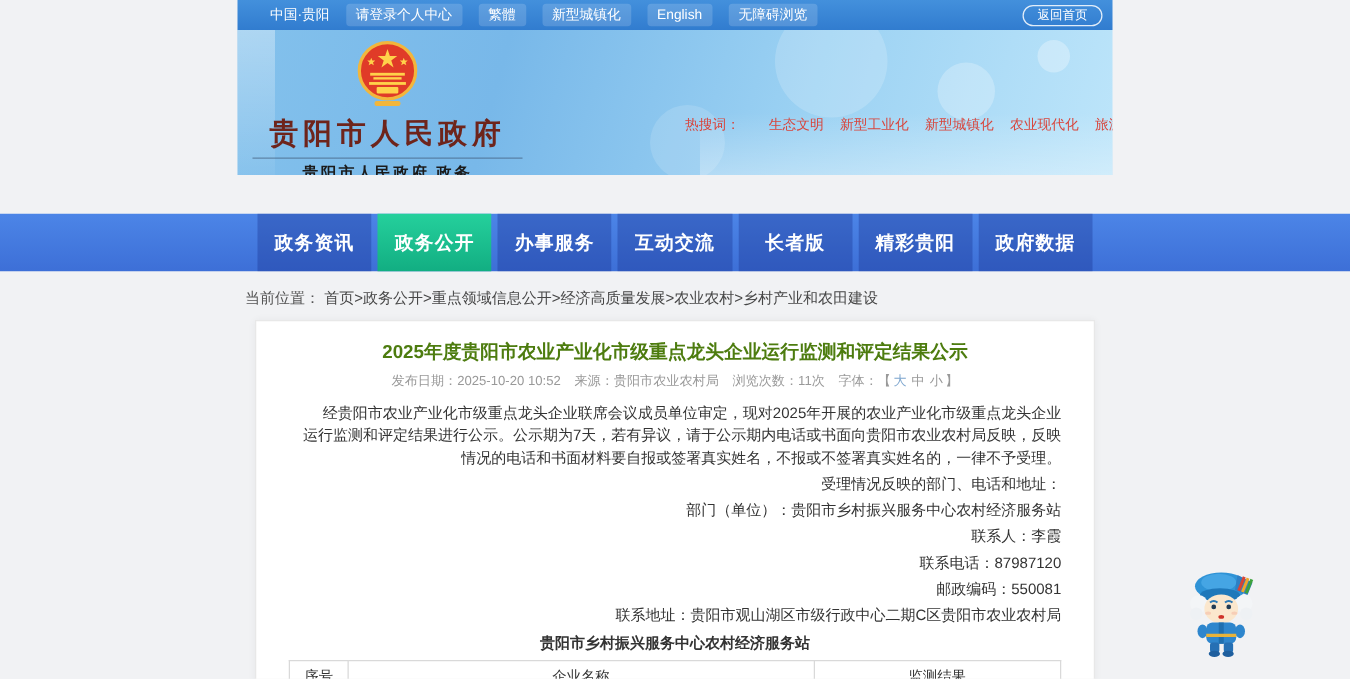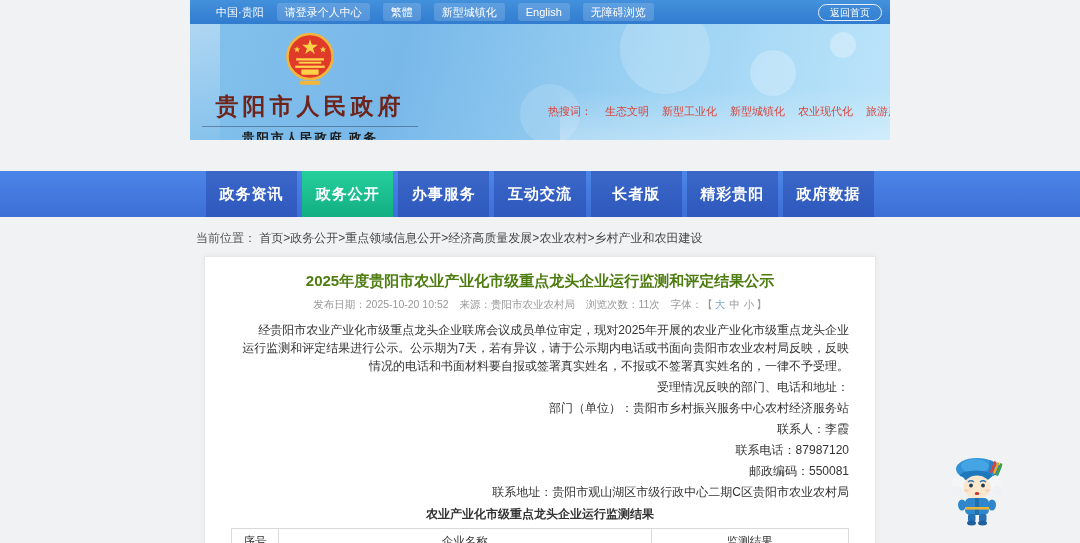--- a/index.html
+++ b/index.html
@@ -34,21 +34,21 @@
   .site-sub{font-size:12.5px;font-weight:bold;color:#1b1b1b;letter-spacing:2px;}
   .site-url{font-size:12px;color:#0e0e0e;margin-top:2px;letter-spacing:.5px;}
 
   .search-area{position:absolute;left:358px;top:59px;width:322px;}
   .search-box{display:flex;height:30px;}
   .search-input{flex:1;border:none;outline:none;padding:0 10px;font-size:11px;border-radius:3px 0 0 3px;
                 color:#333;font-family:inherit;min-width:0;}
   .search-input::placeholder{color:#9aa0a6;}
   .search-btn{width:60px;background:#4e60d2;border:none;border-radius:0 3px 3px 0;display:flex;
               align-items:center;justify-content:center;cursor:pointer;}
-  .hot-row{margin-top:21px;font-size:11px;display:flex;gap:13px;white-space:nowrap;}
+  .hot-row{margin-top:9px;font-size:11px;display:flex;gap:23px;white-space:nowrap;}
   .hot-label{color:#d8453c;}
   .hot-words{display:flex;gap:13px;}
   .hot-word{color:#d8453c;cursor:pointer;text-decoration:none;}
 
   
   .navbar{height:46px;background:linear-gradient(#4c85e7,#3d6fd7);margin-top:31px;}
   .nav-items{display:flex;gap:5px;height:100%;padding:0 16px;box-sizing:border-box;}
   .nav-item{flex:1;display:flex;align-items:center;justify-content:center;background:rgba(16,38,130,.30);
             color:#fff;font-size:15px;font-weight:bold;cursor:pointer;text-decoration:none;letter-spacing:1px;}
   .nav-item.active{background:linear-gradient(#25d09c,#12ae82);}
@@ -191,21 +191,21 @@
 
         <p>联系人：李霞</p>
 
         <p>联系电话：87987120</p>
 
         <p>邮政编码：550081</p>
 
         <p>联系地址：贵阳市观山湖区市级行政中心二期C区贵阳市农业农村局</p>
       </div>
 
-    <div class="table-title">农业产业化市级重点龙头企业运行监测结果</div>
+    <div class="table-title">贵阳市乡村振兴服务中心农村经济服务站</div>
 
     <table>
       <colgroup>
           <col style="width:7.6%">
           <col style="width:60.4%">
           <col style="width:32%">
         </colgroup>
       <thead>
         <tr>
 

